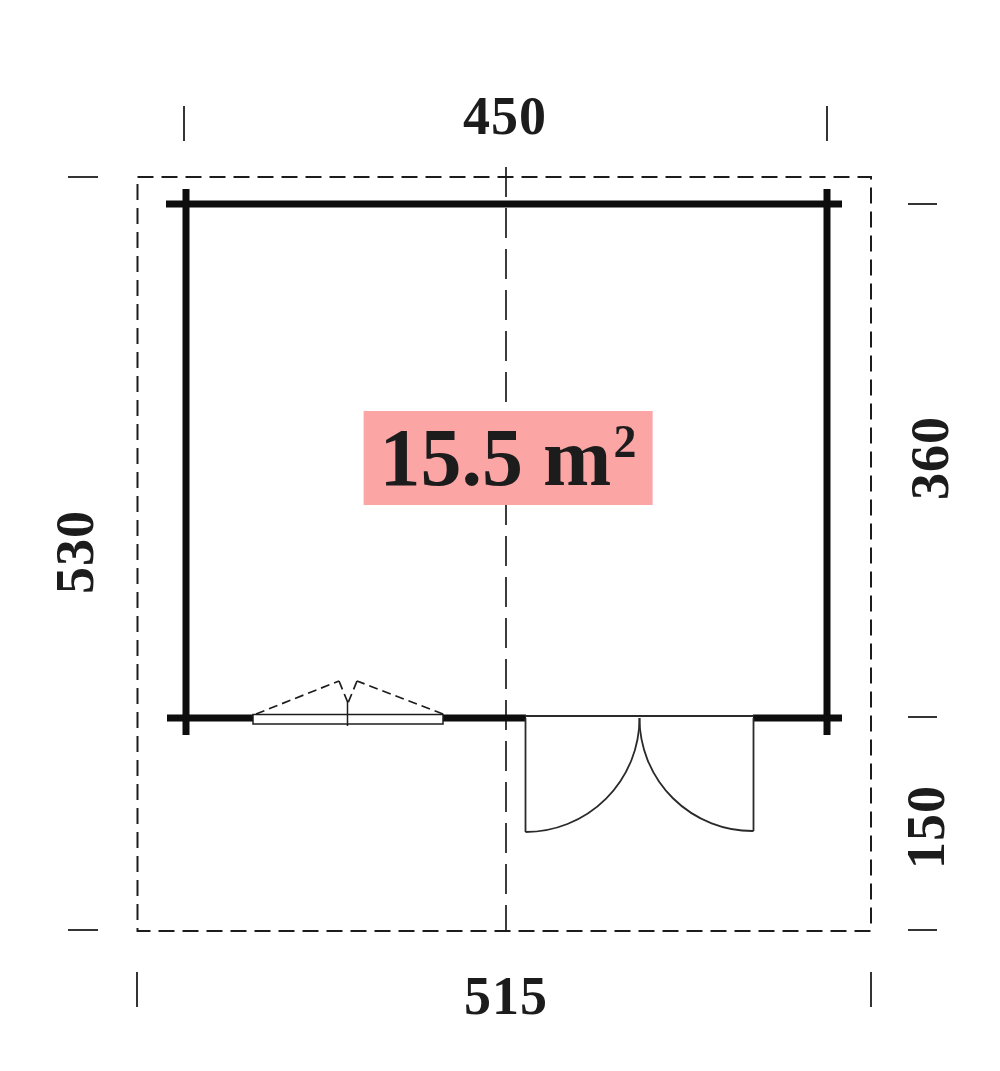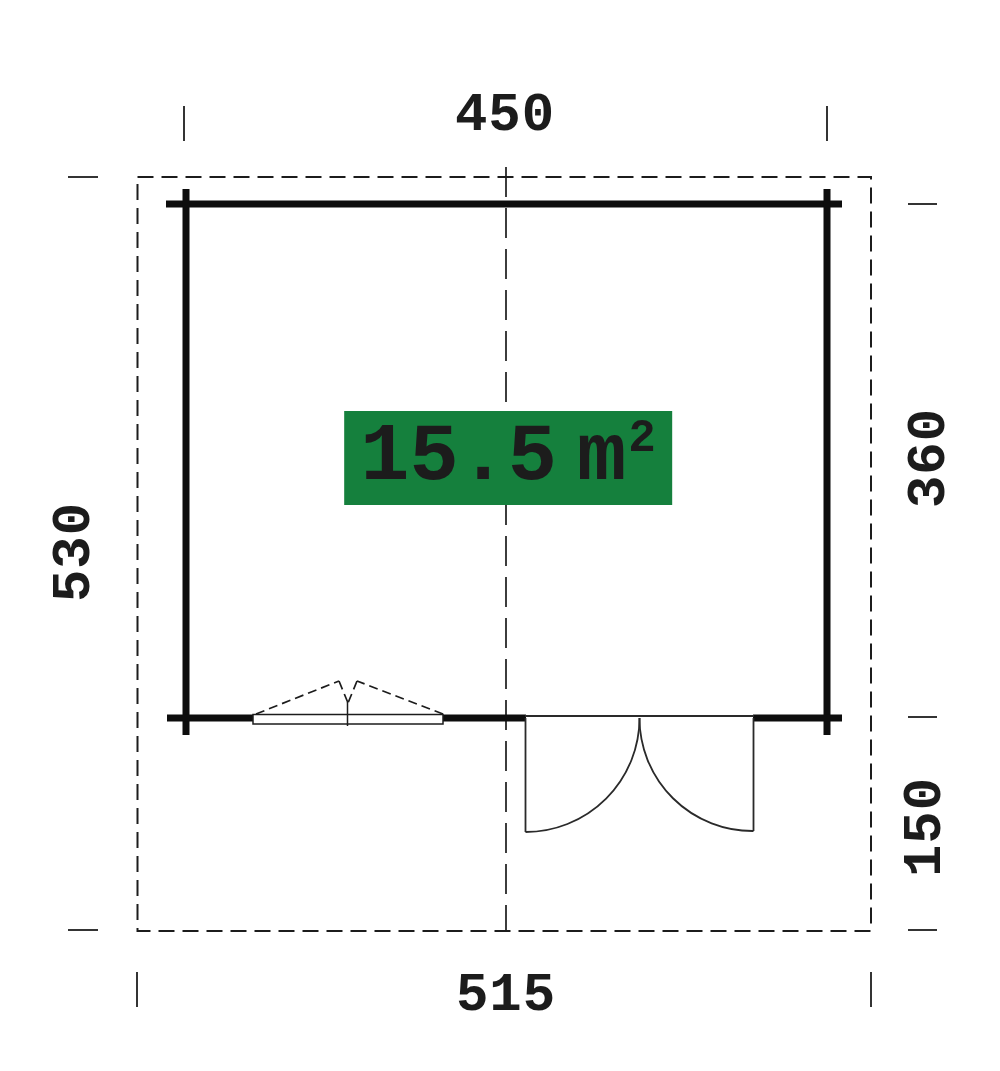--- a/index.html
+++ b/index.html
@@ -6,21 +6,21 @@
     margin: 0;
     padding: 0;
     background: #ffffff;
   }
   .stage {
     position: relative;
     width: 1000px;
     height: 1071px;
     background: #ffffff;
     overflow: hidden;
-    font-family: Liberation Mono, monospace;
+    font-family: Liberation Serif, serif;
   }
   .drawing {
     position: absolute;
     left: 0;
     top: 0;
   }
   .dim-label {
     position: absolute;
     color: #1c1c1c;
     font-size: 54px;
@@ -32,21 +32,21 @@
   }
   .dim-label.vertical {
     transform: translate(-50%, -50%) rotate(-90deg);
   }
   .area-label {
     position: absolute;
     left: 508px;
     top: 458px;
     transform: translate(-50%, -50%);
     color: #1c1c1c;
-    background: #15803d;
+    background: #fca5a5;
     font-size: 82px;
     font-weight: 700;
     white-space: nowrap;
     line-height: 1;
     padding: 6px 16px;
   }
   .area-label .unit {
     margin-left: 20px;
   }
   .area-label sup {

